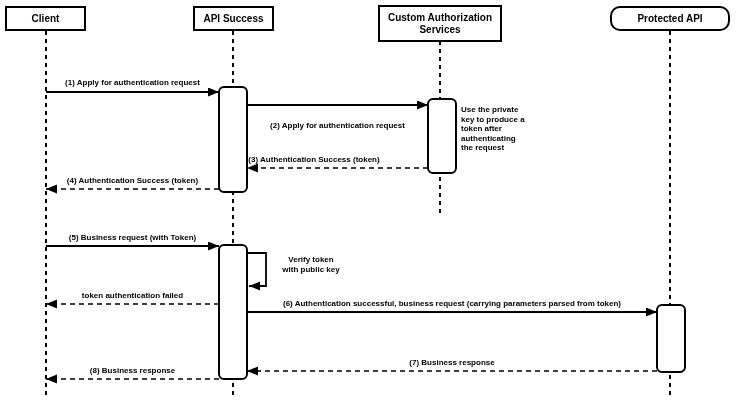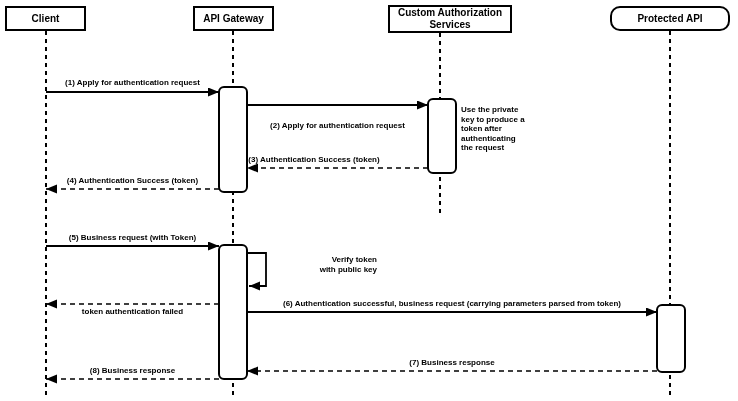--- a/index.html
+++ b/index.html
@@ -35,21 +35,21 @@
   }
   .mlabel {
     position: absolute;
     font-size: 8px;
     font-weight: bold;
     color: #000000;
     text-align: center;
     white-space: pre-line;
     line-height: 10px;
   }
-  .mlabel.left { text-align: right; margin-left: 26px; }
+  .mlabel.left { text-align: center; }
   .note {
     position: absolute;
     font-size: 8px;
     font-weight: bold;
     color: #000000;
     text-align: left;
     white-space: pre-line;
     line-height: 9.5px;
     width: 80px;
   }
@@ -85,37 +85,37 @@
     <line class="msg dashed" x1="219" y1="304" x2="46" y2="304" marker-end="url(#arrow)"></line>
     <line class="msg" x1="247" y1="312" x2="657" y2="312" marker-end="url(#arrow)"></line>
     <line class="msg dashed" x1="657" y1="371" x2="247" y2="371" marker-end="url(#arrow)"></line>
     <line class="msg dashed" x1="219" y1="379" x2="46" y2="379" marker-end="url(#arrow)"></line>
   </svg>
 
   <div class="pbox" style="left:5px; top:6px; width:81px; height:25px;">
     <span>Client</span>
   </div>
   <div class="pbox" style="left:193px; top:6px; width:81px; height:25px;">
-    <span>API Gateway</span>
+    <span>API Success</span>
   </div>
-  <div class="pbox" style="left:388px; top:5px; width:124px; height:28px;">
+  <div class="pbox" style="left:378px; top:5px; width:124px; height:37px;">
     <span>Custom Authorization Services</span>
   </div>
   <div class="pbox" style="left:610px; top:6px; width:120px; height:25px;border-radius:10px;">
     <span>Protected API</span>
   </div>
 
   <div class="mlabel" style="left:46px; top:78px; width:173px;">(1) Apply for authentication request</div>
   <div class="mlabel" style="left:247px; top:92px; width:181px;margin-top:29px;">(2) Apply for authentication request</div>
   <div class="mlabel" style="left:239px; top:155px; width:150px;">(3) Authentication Success (token)</div>
   <div class="mlabel" style="left:46px; top:176px; width:173px;">(4) Authentication Success (token)</div>
   <div class="mlabel" style="left:46px; top:233px; width:173px;">(5) Business request (with Token)</div>
   <div class="mlabel left" style="left:271px; top:255px; width:80px;">Verify token
 with public key</div>
-  <div class="mlabel" style="left:46px; top:291px; width:173px;margin-top:16px;">token authentication failed</div>
+  <div class="mlabel" style="left:46px; top:291px; width:173px;">token authentication failed</div>
   <div class="mlabel" style="left:247px; top:299px; width:410px;">(6) Authentication successful, business request (carrying parameters parsed from token)</div>
   <div class="mlabel" style="left:247px; top:358px; width:410px;">(7) Business response</div>
   <div class="mlabel" style="left:46px; top:366px; width:173px;">(8) Business response</div>
 
   <div class="note" style="left:461px; top:105px;">Use the private
 key to produce a
 token after
 authenticating
 the request</div>
 

